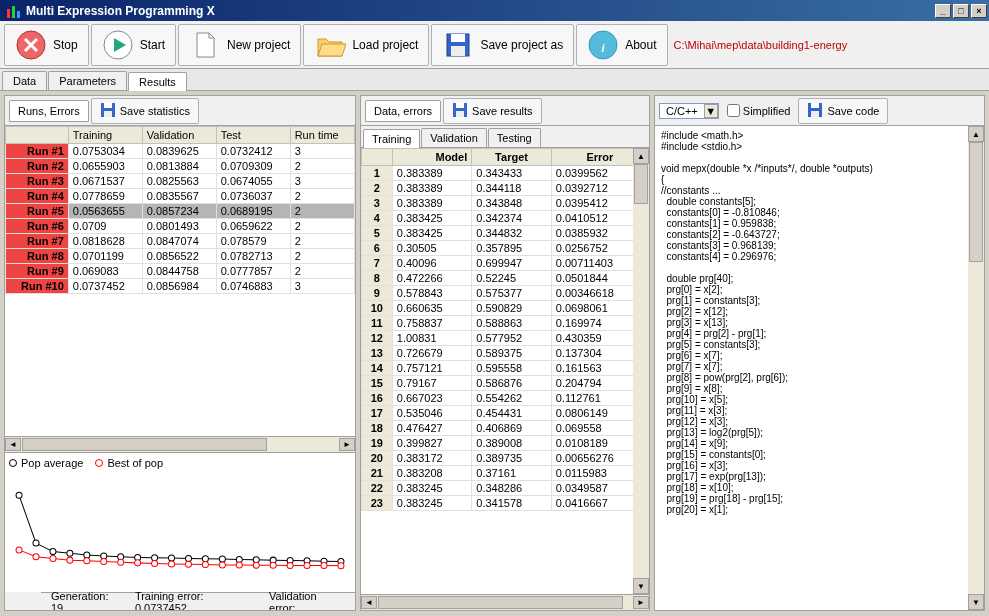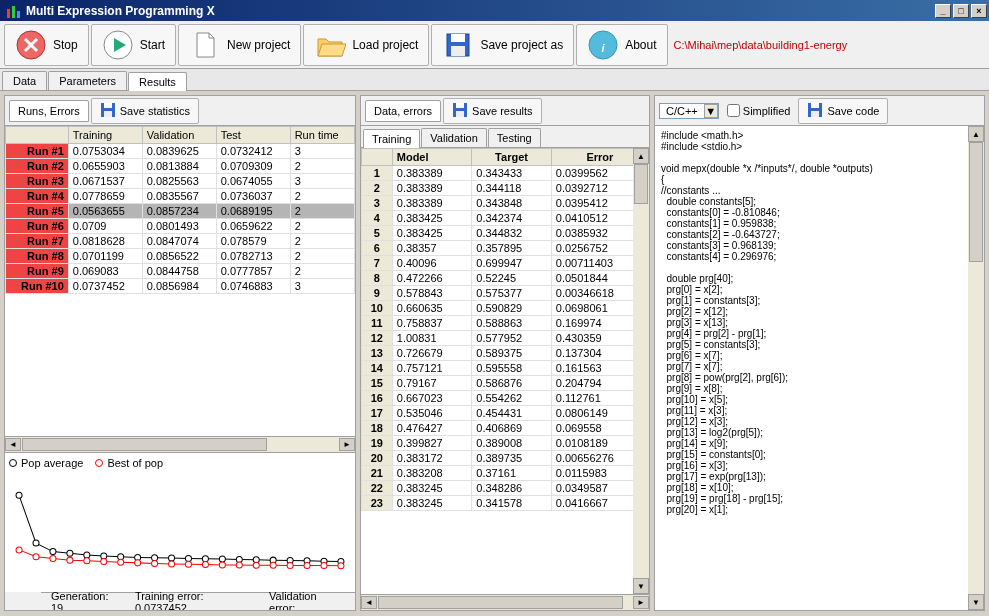--- a/index.html
+++ b/index.html
@@ -334,21 +334,21 @@
     <div class="sub-tabs" id="mid-sub-tabs">
         <div class="stab active">Training</div>
         <div class="stab">Validation</div>
         <div class="stab">Testing</div>
       </div>
     <div class="grid-wrap" style="position:relative;">
       <table class="grid" id="data-table" style="margin-right:16px">
           <tbody>
             <tr>
               <th style="text-align:center;font-weight:bold"></th>
-              <th style="text-align:left;font-weight:bold">Model</th>
+              <th style="text-align:right;font-weight:bold">Model</th>
               <th style="text-align:center;font-weight:bold">Target</th>
               <th style="text-align:center;font-weight:bold">Error</th>
             </tr>
             <tr>
               <td class="rowhdr-num">1</td>
               <td>0.383389</td>
               <td>0.343433</td>
               <td>0.0399562</td>
             </tr>
             <tr>
@@ -370,21 +370,21 @@
               <td>0.0410512</td>
             </tr>
             <tr>
               <td class="rowhdr-num">5</td>
               <td>0.383425</td>
               <td>0.344832</td>
               <td>0.0385932</td>
             </tr>
             <tr>
               <td class="rowhdr-num">6</td>
-              <td>0.38357</td>
+              <td>0.30505</td>
               <td>0.357895</td>
               <td>0.0256752</td>
             </tr>
             <tr>
               <td class="rowhdr-num">7</td>
               <td>0.40096</td>
               <td>0.699947</td>
               <td>0.00711403</td>
             </tr>
             <tr>

